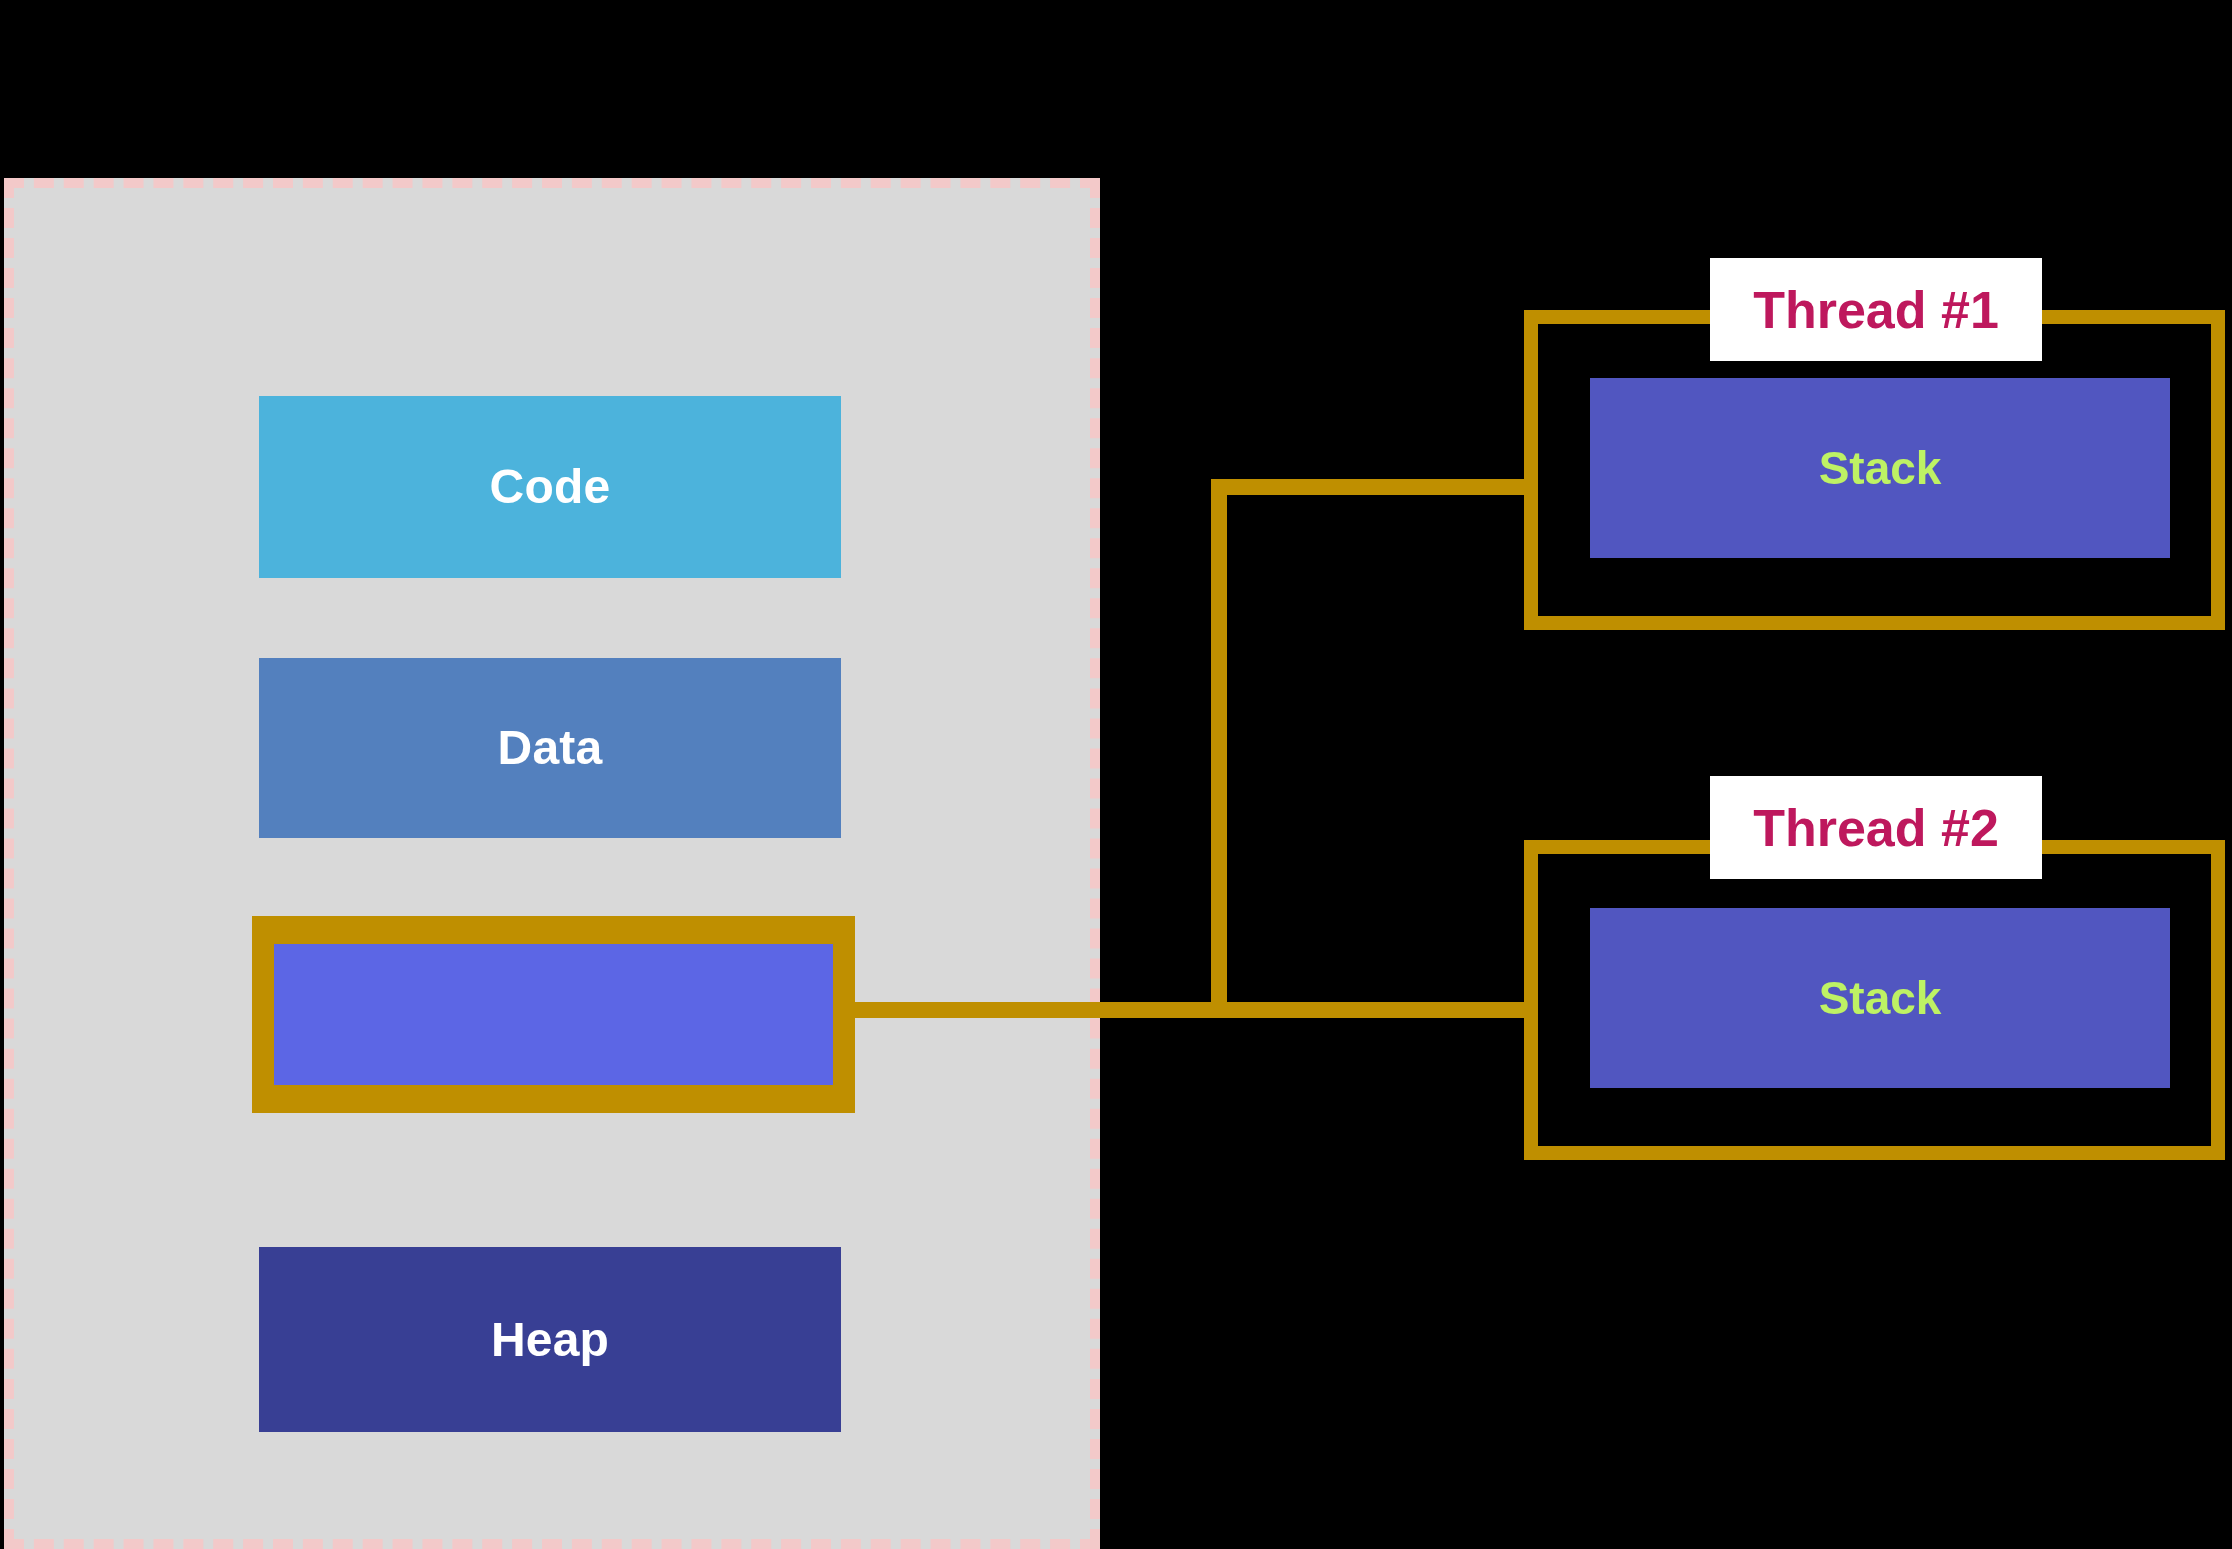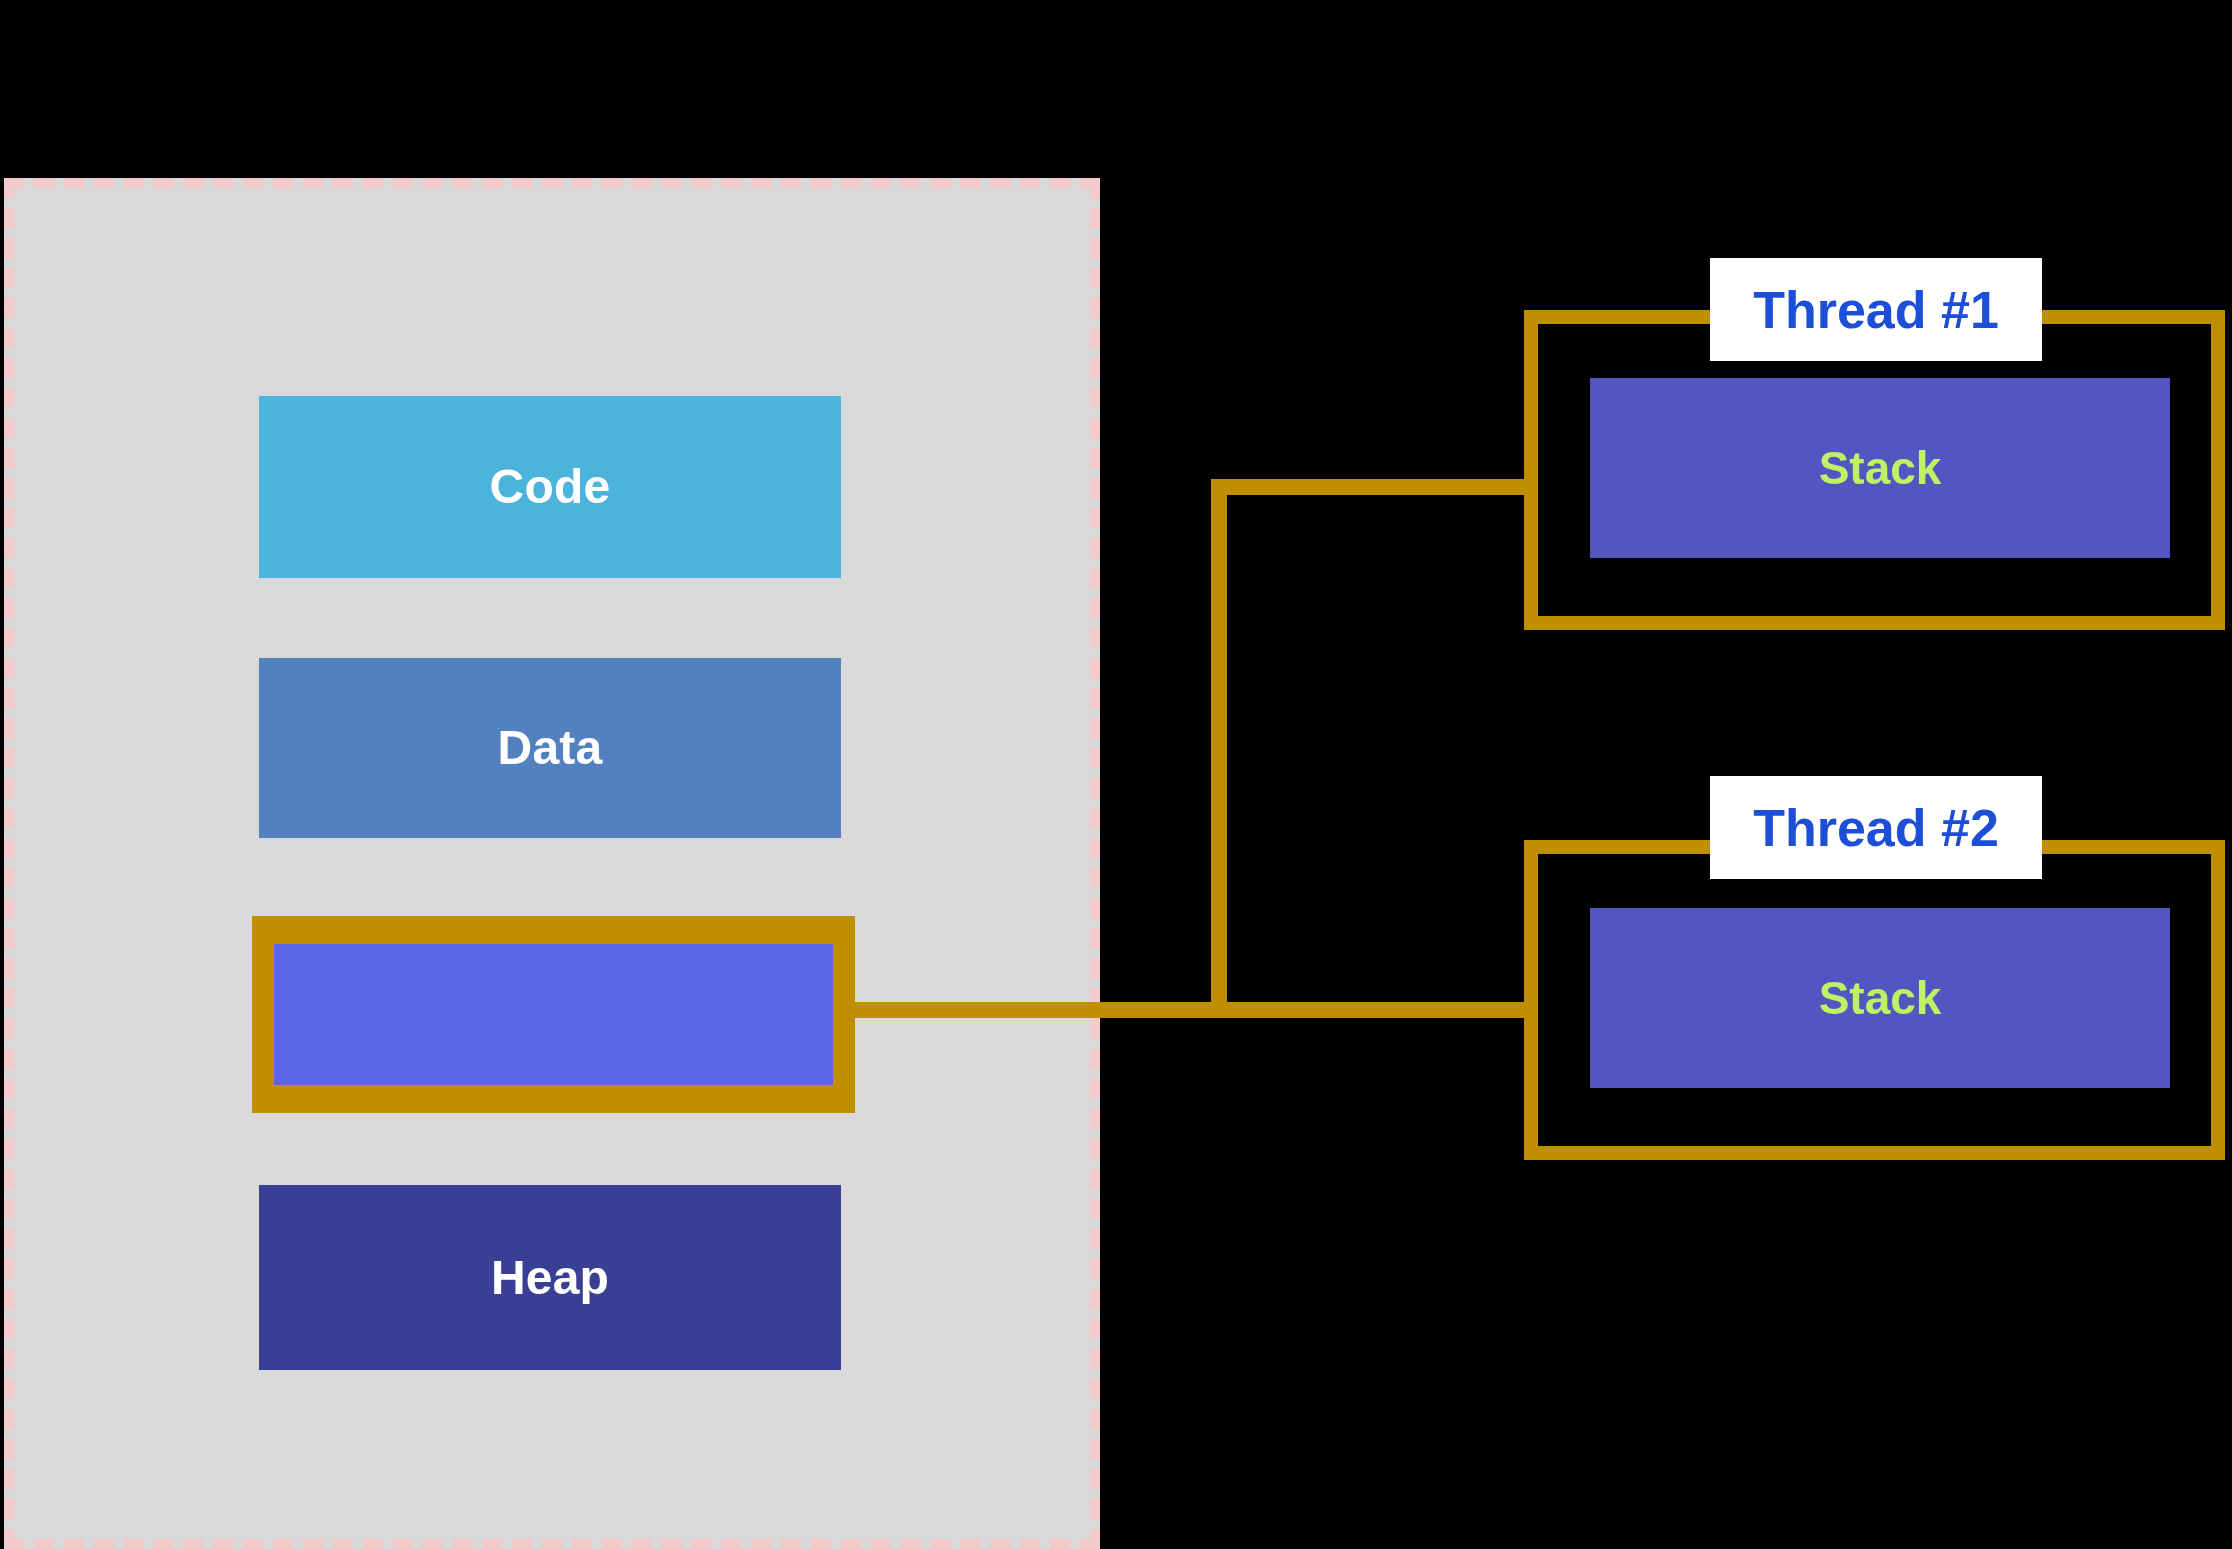--- a/index.html
+++ b/index.html
@@ -44,21 +44,21 @@
     color: #FFFFFF;
     font-size: 48px;
     font-weight: bold;
     letter-spacing: 0.2px;
     line-height: 1;
     white-space: nowrap;
   }
 
   .seg-code { top: 396px;  height: 182px; background: #4CB3DC; }
   .seg-data { top: 658px;  height: 180px; background: #5380BE; }
-  .seg-heap { top: 1185px; height: 185px; background: #383F94; }
+  .seg-heap { top: 1247px; height: 185px; background: #383F94; }
 
   
   .stack-frame {
     position: absolute;
     left: 252px;
     top: 916px;
     width: 603px;
     height: 197px;
     background: #BF8F00;
     box-sizing: border-box;
@@ -128,21 +128,21 @@
     height: 103px;
     background: #FFFFFF;
     display: flex;
     align-items: center;
     justify-content: center;
   }
   .thread-title-1 { top: 258px; }
   .thread-title-2 { top: 776px; }
 
   .thread-title-text {
-    color: #1d4ed8;
+    color: #be185d;
     font-size: 52px;
     font-weight: bold;
     line-height: 1;
     white-space: nowrap;
   }
 </style>
 </head>
 <body>
 
 <div id="stage">

